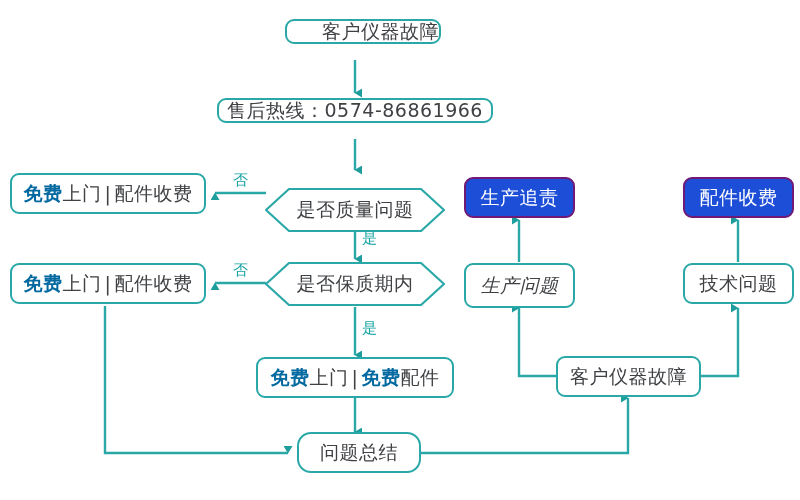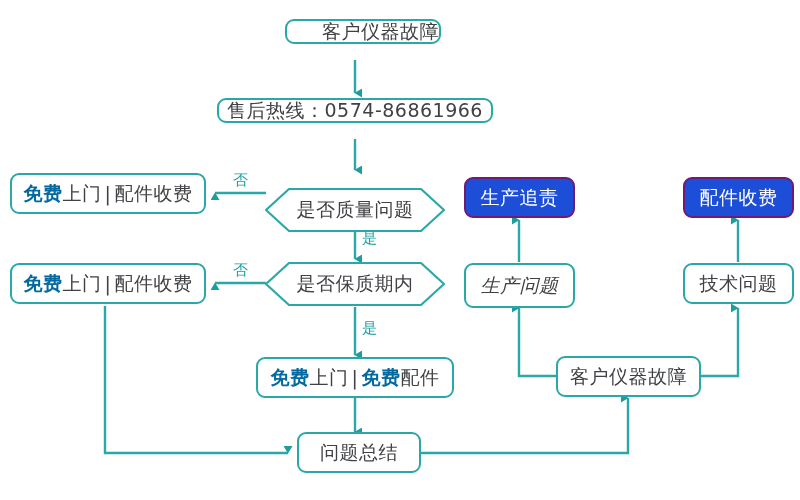--- a/index.html
+++ b/index.html
@@ -187,21 +187,21 @@
   </div>
 
   <div class="node node-box" style="left:683px; top:263px; width:111px; height:41px;">
     <span>技术问题</span>
   </div>
 
   <div class="node node-box" style="left:556px; top:356px; width:145px; height:41px;">
     <span>客户仪器故障</span>
   </div>
 
-  <div class="node node-box" style="left:297px; top:432px; width:124px; height:41px;">
+  <div class="node node-box" style="left:297px; top:432px; width:124px; height:41px;border-radius:14px;">
     <span>问题总结</span>
   </div>
 
   <div class="edge-label" style="left:233px; top:173px;">否</div>
   <div class="edge-label" style="left:362px; top:231px;">是</div>
   <div class="edge-label" style="left:233px; top:263px;">否</div>
   <div class="edge-label" style="left:362px; top:321px;">是</div>
 
 </div>
 

